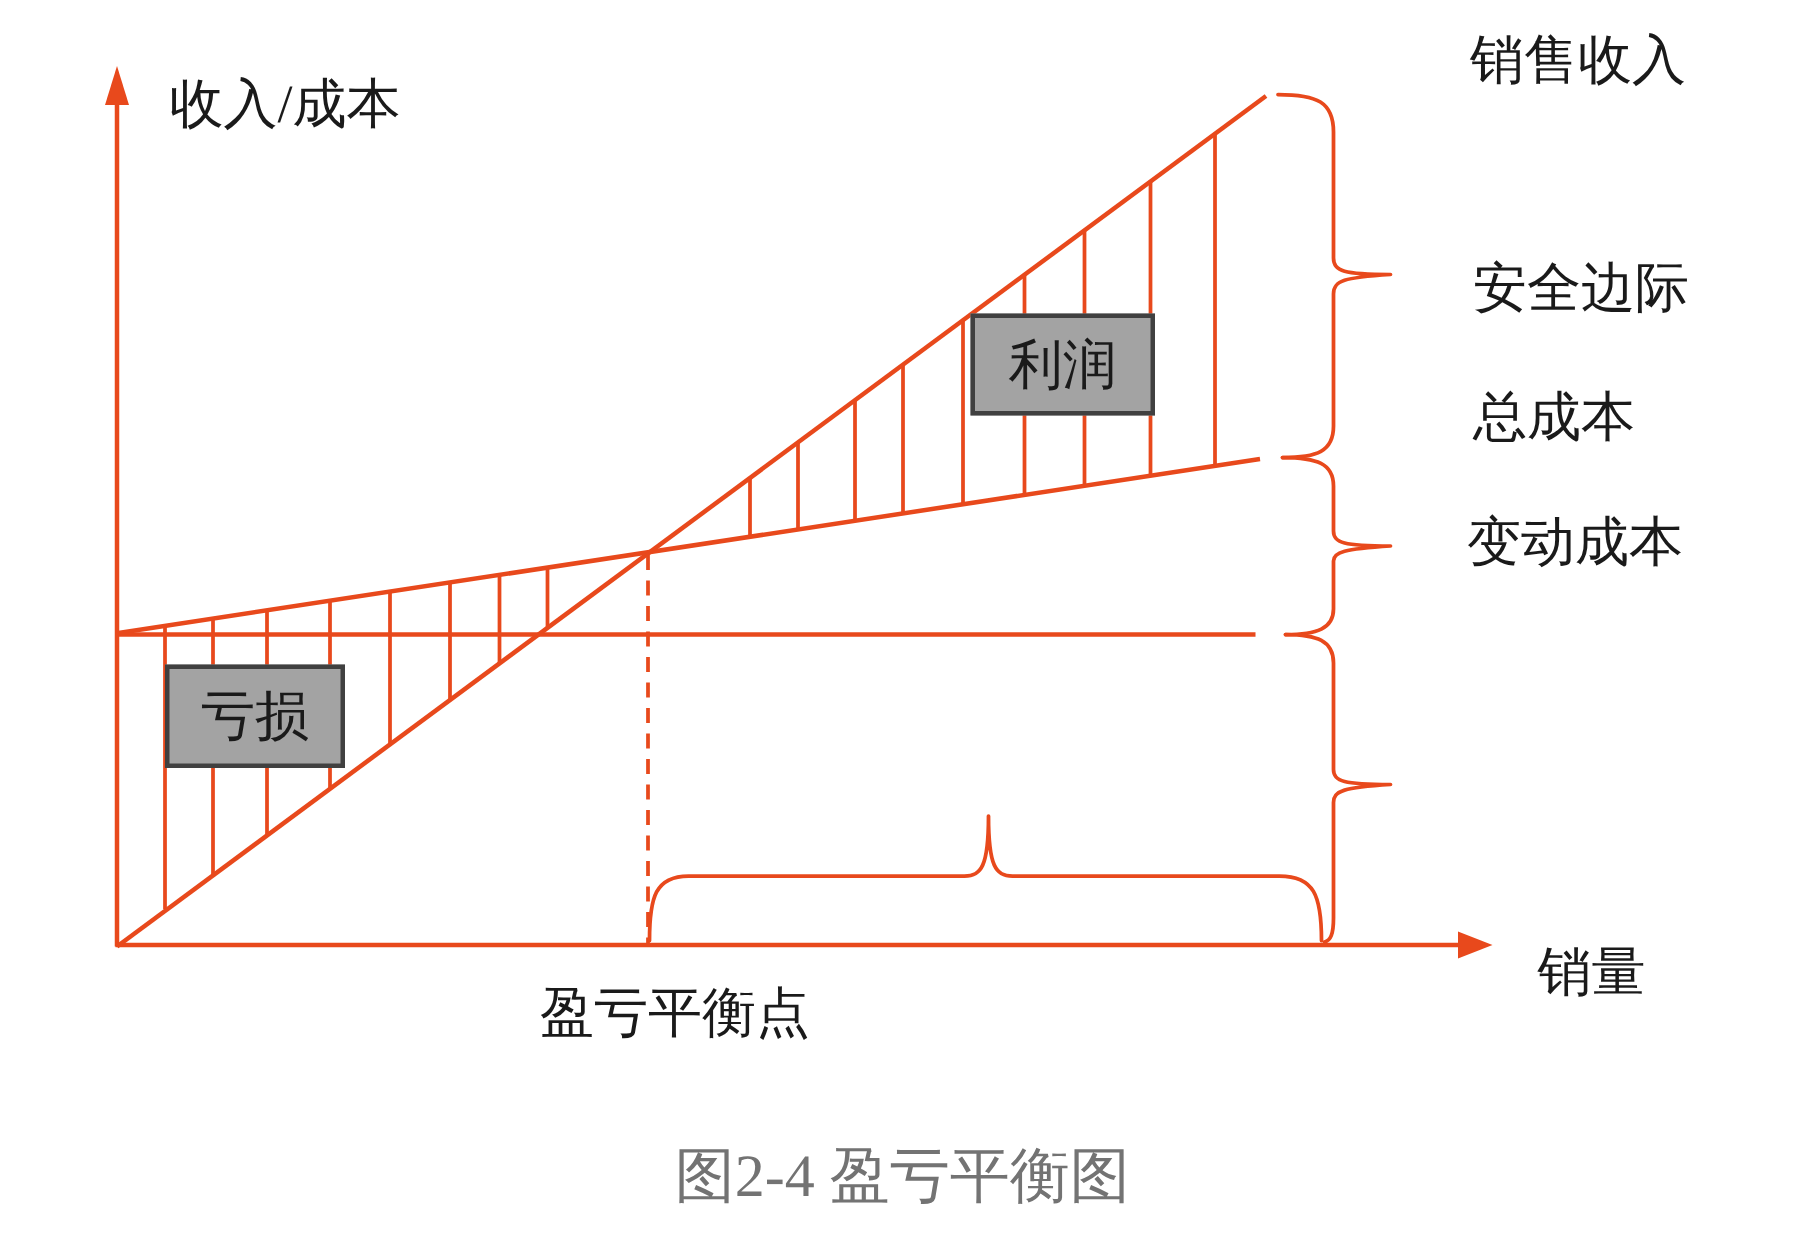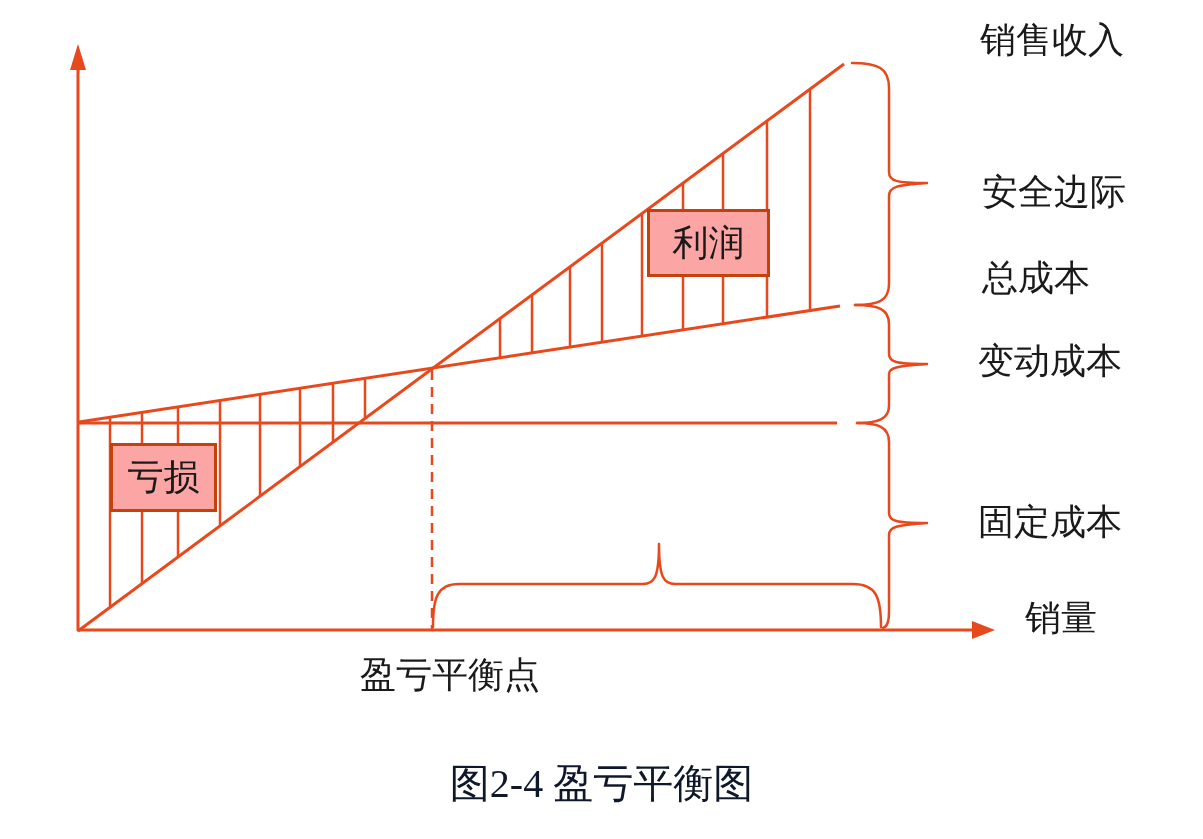--- a/index.html
+++ b/index.html
@@ -25,37 +25,37 @@
     position: absolute;
     font-size: 36px;
     line-height: 1.1;
     white-space: nowrap;
     color: #1a1a1a;
   }
   .vcenter { transform: translateY(-50%); }
   .ccenter { transform: translate(-50%, -50%); }
   .region-box {
     position: absolute;
-    background: #fca5a5;
-    border: 3px solid #c2410c;
+    background: #a3a3a3;
+    border: 3px solid #404040;
     display: flex;
     align-items: center;
     justify-content: center;
     font-size: 36px;
     color: #1a1a1a;
     box-sizing: border-box;
   }
   .caption {
     position: absolute;
     left: 0;
     top: 756px;
     width: 100%;
     text-align: center;
     font-size: 40px;
-    color: #0f172a;
+    color: #737373;
   }
 </style>
 </head>
 <body>
 
 <div id="stage">
 
   <svg id="diagram-svg" width="1203" height="839" viewBox="0 0 1203 839">
 
     <g stroke="#e8491c" stroke-width="2.5">
@@ -92,29 +92,29 @@
 
     <line x1="432" y1="370" x2="432" y2="629" stroke="#e8491c" stroke-width="2.5" stroke-dasharray="10 7"></line>
 
     <path d="M 852 63 C 878 63 889 68 889 88 L 889 172 C 889 181 896 183 927 183 C 896 185 889 187 889 196 L 889 284 C 889 301 878 305 855 305" fill="none" stroke="#e8491c" stroke-width="2.5" stroke-linejoin="round" stroke-linecap="round"></path>
     <path d="M 855 305 C 878 305 889 309 889 324 L 889 354 C 889 362 896 364 927 364 C 896 366 889 368 889 374 L 889 406 C 889 419 878 423 857 423" fill="none" stroke="#e8491c" stroke-width="2.5" stroke-linejoin="round" stroke-linecap="round"></path>
     <path d="M 857 423 C 878 423 889 427 889 442 L 889 513 C 889 521 896 523 927 523 C 896 525 889 527 889 535 L 889 612 C 889 623 887 627 883 628" fill="none" stroke="#e8491c" stroke-width="2.5" stroke-linejoin="round" stroke-linecap="round"></path>
 
     <path d="M 433 627 C 433 598 437 584 459 584 L 643 584 C 654 584 659 578 659 544 C 659 578 664 584 675 584 L 853 584 C 876 584 881 597 881 627" fill="none" stroke="#e8491c" stroke-width="2.5" stroke-linejoin="round" stroke-linecap="round"></path>
   </svg>
 
-  <div class="lbl vcenter" style="left:1025px; top:619px;">销量</div>
+  <div class="lbl" style="left:113px; top:50px;">收入/成本</div>
+  <div class="lbl vcenter" style="left:1025px; top:649px;">销量</div>
 
   <div class="lbl vcenter" style="left:980px; top:41px;">销售收入</div>
   <div class="lbl vcenter" style="left:982px; top:193px;">安全边际</div>
   <div class="lbl vcenter" style="left:982px; top:279px;">总成本</div>
   <div class="lbl vcenter" style="left:978px; top:362px;">变动成本</div>
-  <div class="lbl vcenter" style="left:978px; top:523px;">固定成本</div>
 
-  <div class="region-box" style="left:110px; top:443px; width:107px; height:69px;">
+  <div class="region-box" style="left:110px; top:443px; width:120px; height:69px;">
     <span>亏损</span>
   </div>
   <div class="region-box" style="left:647px; top:209px; width:123px; height:68px;">
     <span>利润</span>
   </div>
 
 
   <div class="lbl ccenter" style="left:430px; top:676px;margin-left:20px;">盈亏平衡点</div>
 
   <div class="caption">图2-4 盈亏平衡图</div>

